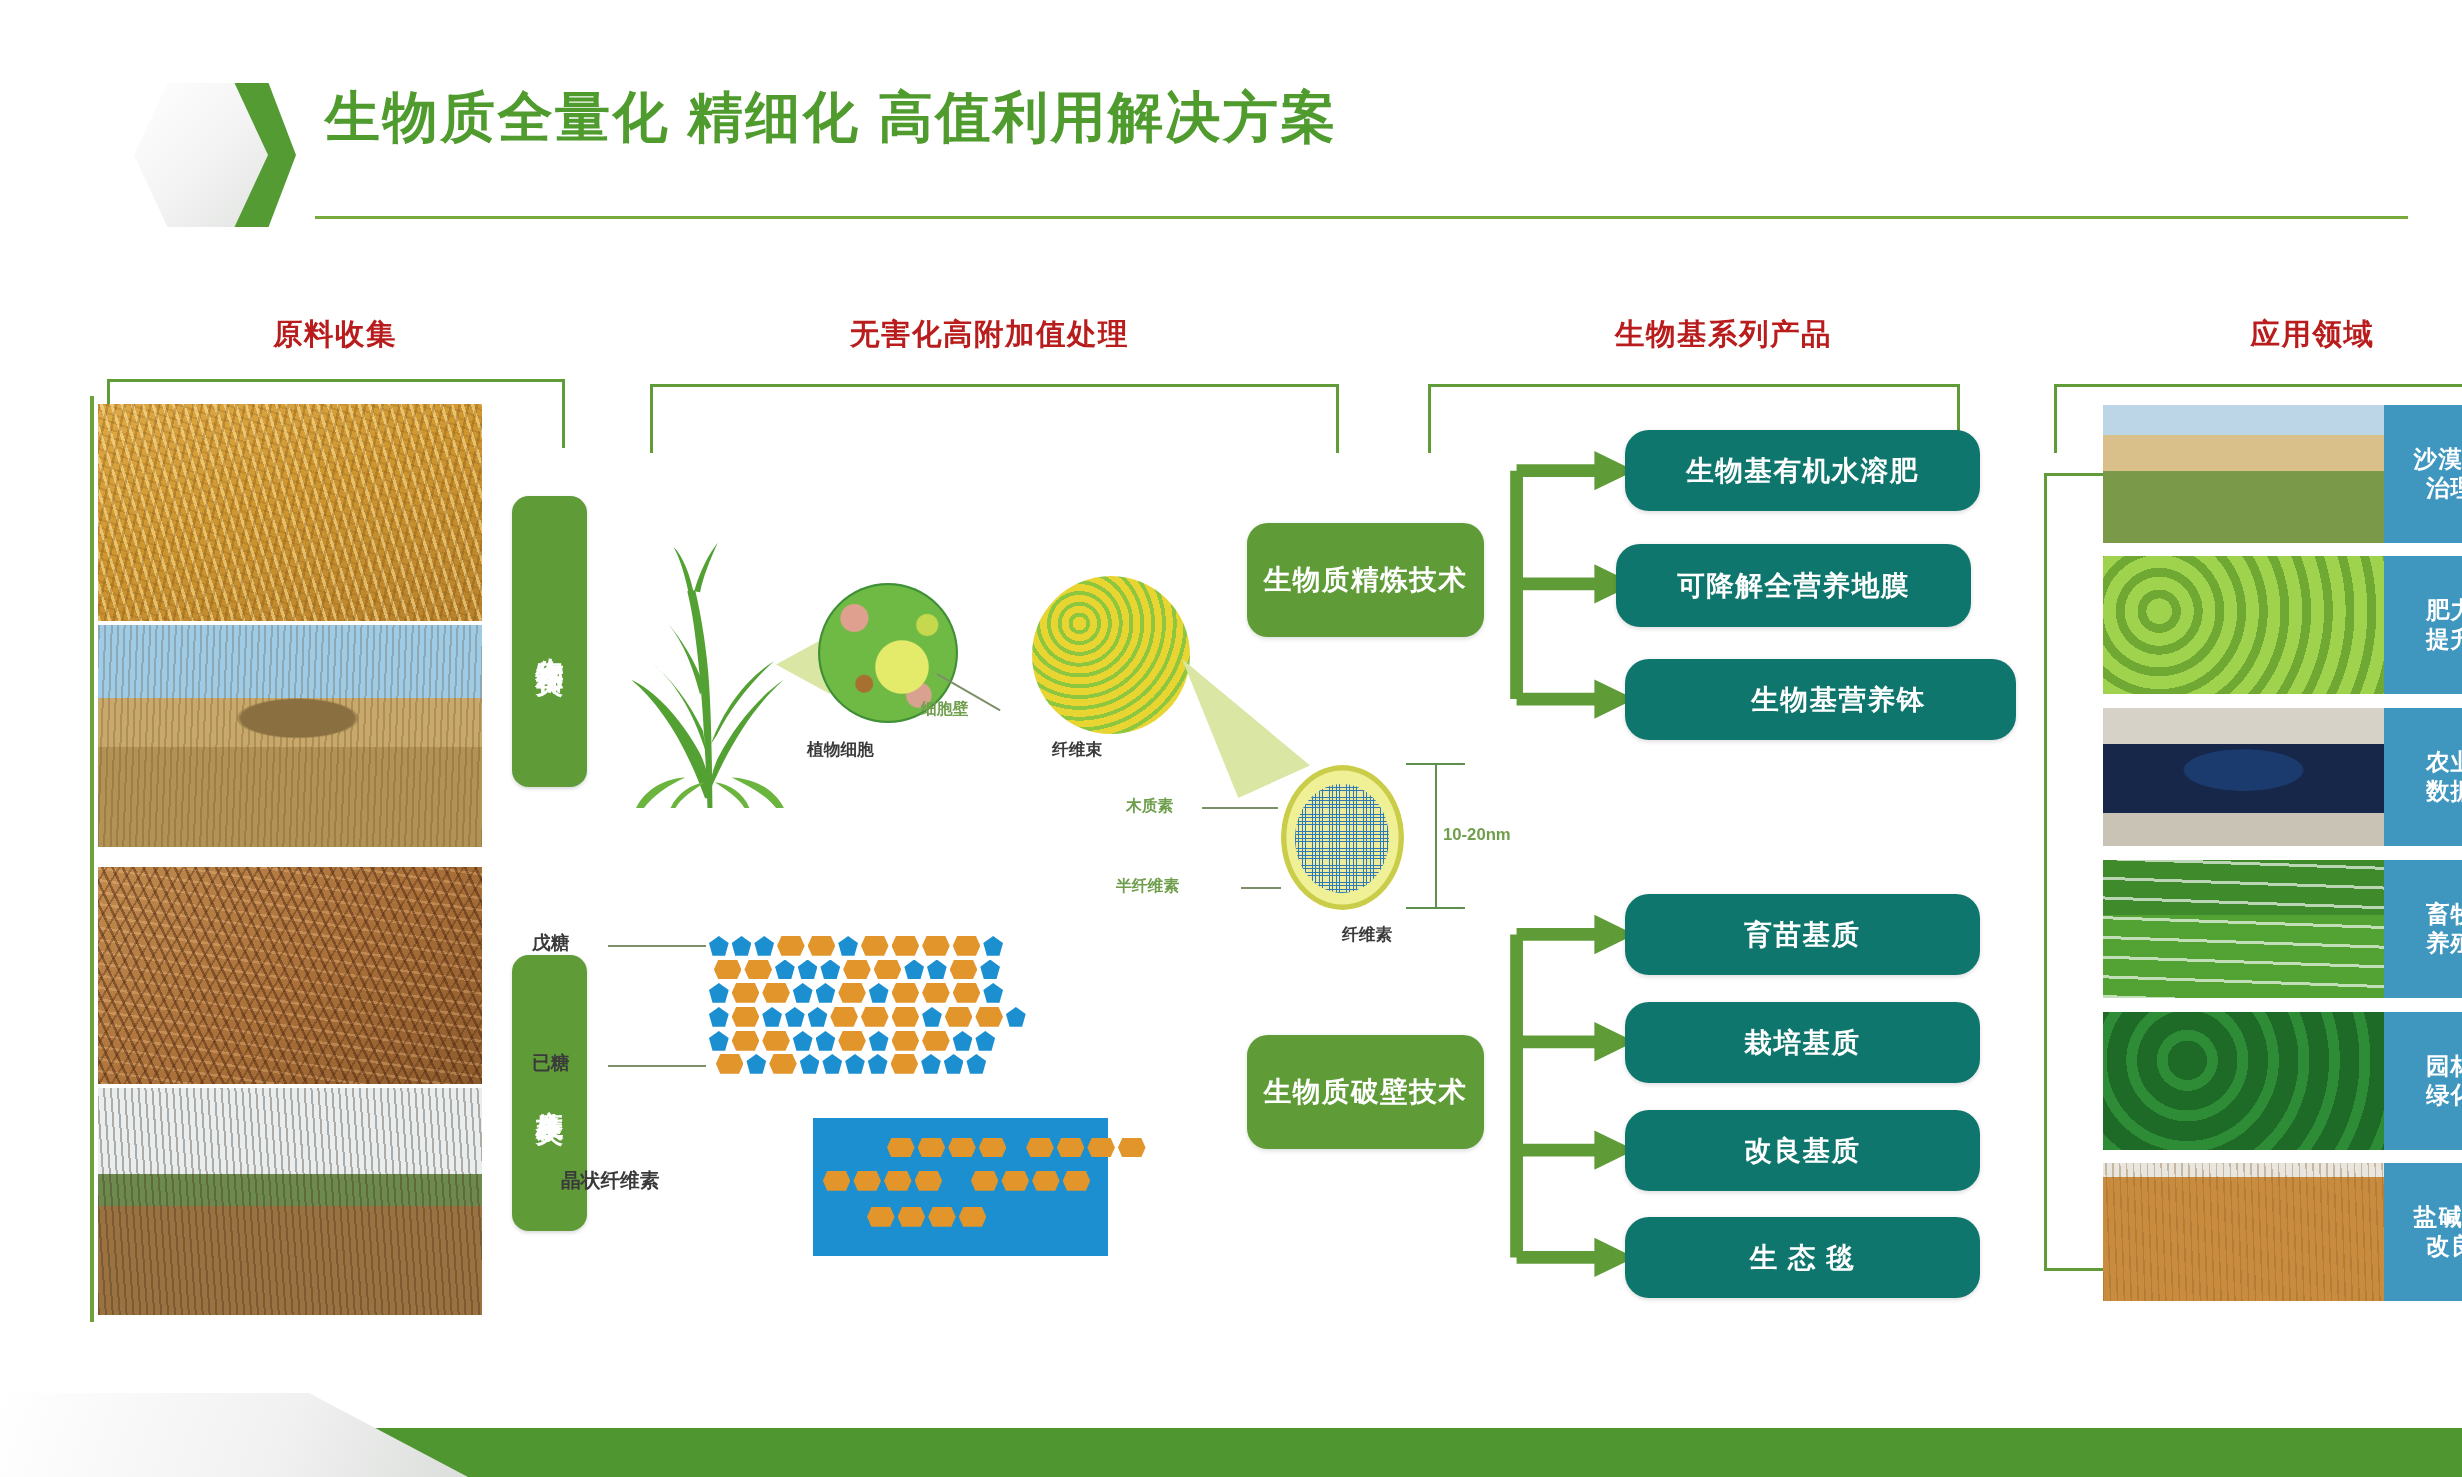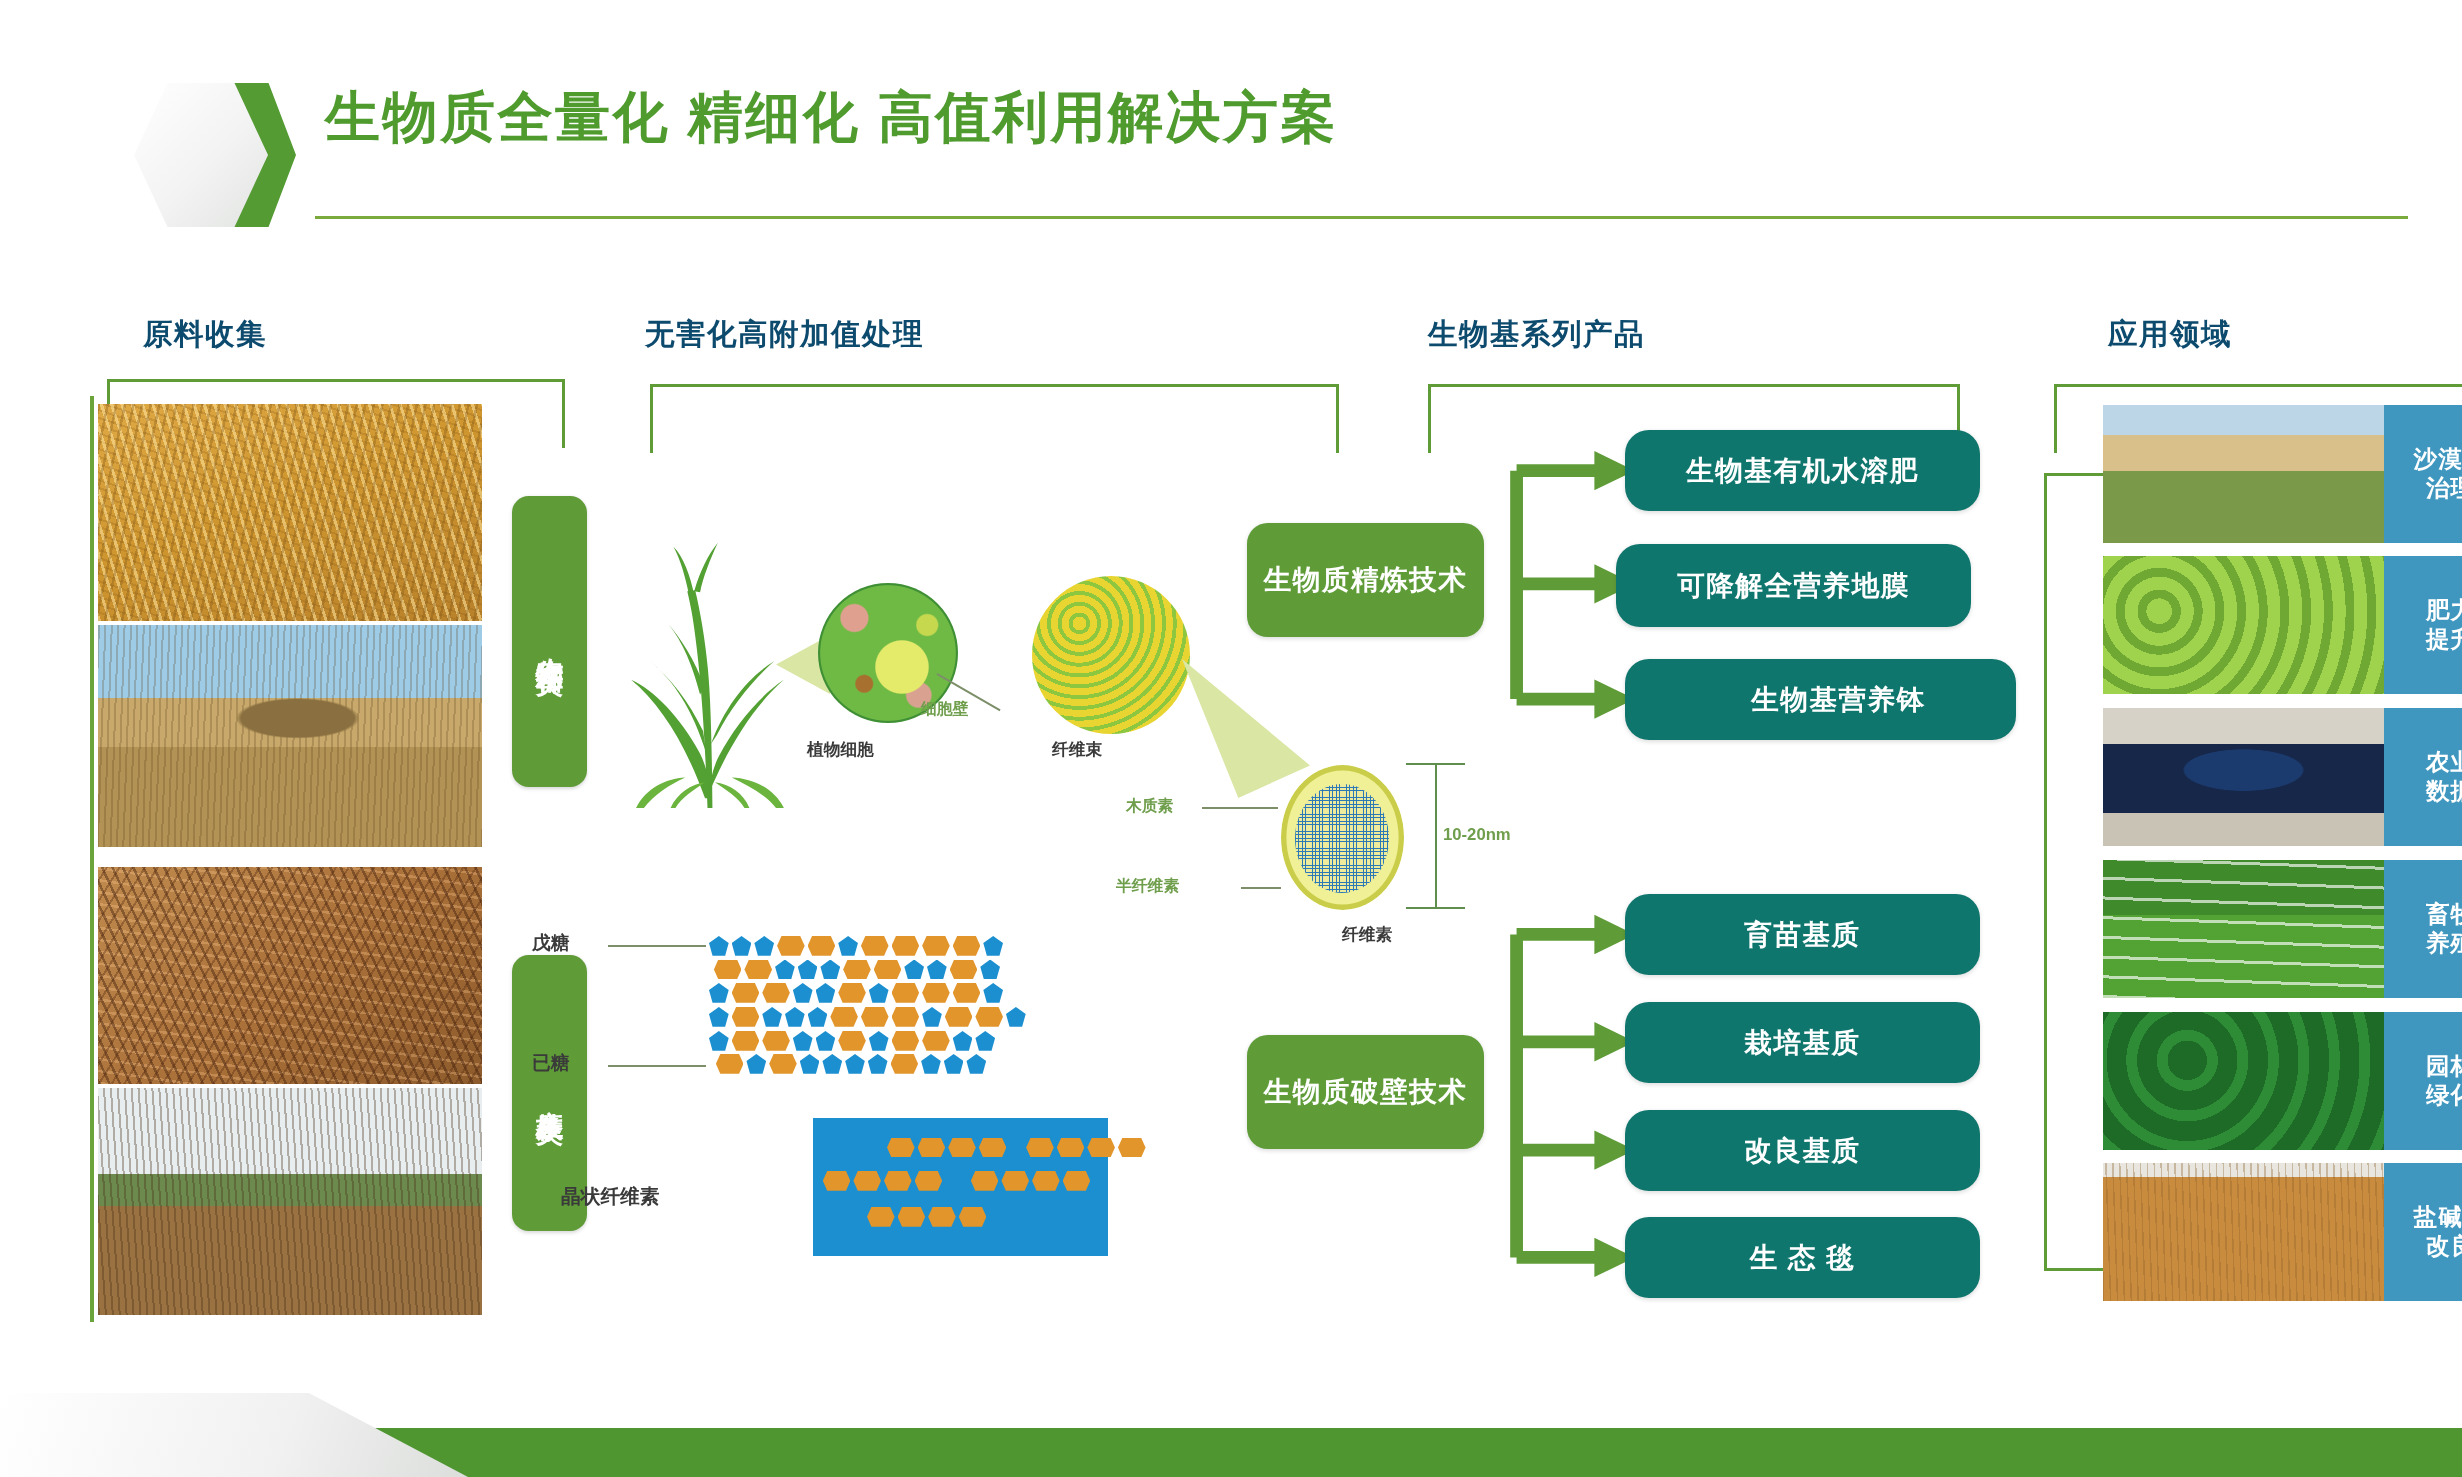--- a/index.html
+++ b/index.html
@@ -16,22 +16,22 @@
      background:linear-gradient(135deg,#ffffff 0%,#f2f3f2 55%,#e2e4e2 100%);
      clip-path:polygon(25% 0%,75% 0%,100% 50%,75% 100%,25% 100%,0% 50%);
      box-shadow:0 3px 8.9px rgba(0,0,0,.10);}
   #page-title{position:absolute;left:325px;top:86px;
      font-size:55px;font-weight:bold;color:#4f9b2e;letter-spacing:2.5px;
      white-space:nowrap;line-height:1.15;}
   #title-rule{position:absolute;left:315px;top:216px;width:2093px;height:3.4px;
      background:#7aa93c;}
 
   
-  .col-head{position:absolute;text-align:left;font-size:29.5px;font-weight:bold;
-    color:#0c4a6e;letter-spacing:1.5px;white-space:nowrap;}
+  .col-head{position:absolute;text-align:center;font-size:29.5px;font-weight:bold;
+    color:#b91c1c;letter-spacing:1.5px;white-space:nowrap;}
   .bracket{position:absolute;border:3.9px solid #5f9c38;border-bottom:none;
     box-sizing:border-box;}
 
   
   .photo{position:absolute;background-repeat:no-repeat;background-size:cover;
     box-sizing:border-box;}
   #ph-straw1{left:98px;top:404px;width:384px;height:217px;
     background:
       repeating-linear-gradient(102deg, rgba(120,80,20,.30) 0 2.5px, rgba(0,0,0,0) 2.5px 8.4px),
       repeating-linear-gradient(72deg, rgba(255,230,160,.55) 0 3px, rgba(0,0,0,0) 3px 9.8px),
@@ -356,21 +356,21 @@
       <span class="hexs"></span>
       <span class="hexs"></span>
     </div>
   <div class="sugrow" style="top:89px;left:54px;">
     <span class="hexs"></span>
       <span class="hexs"></span>
       <span class="hexs"></span>
       <span class="hexs"></span>
     </div>
 </div>
-<div class="sci-label" style="position:absolute;left:561px;top:1167px;font-size:19.7px;margin-top:16px;">晶状纤维素</div>
+<div class="sci-label" style="position:absolute;left:561px;top:1167px;font-size:19.7px;">晶状纤维素</div>
 
 <div class="techbox" id="tech-refine">
   <span>生物质</span>
   <span>精炼技术</span>
 </div>
 <div class="techbox" id="tech-break">
   <span>生物质</span>
   <span>破壁技术</span>
 </div>
 

